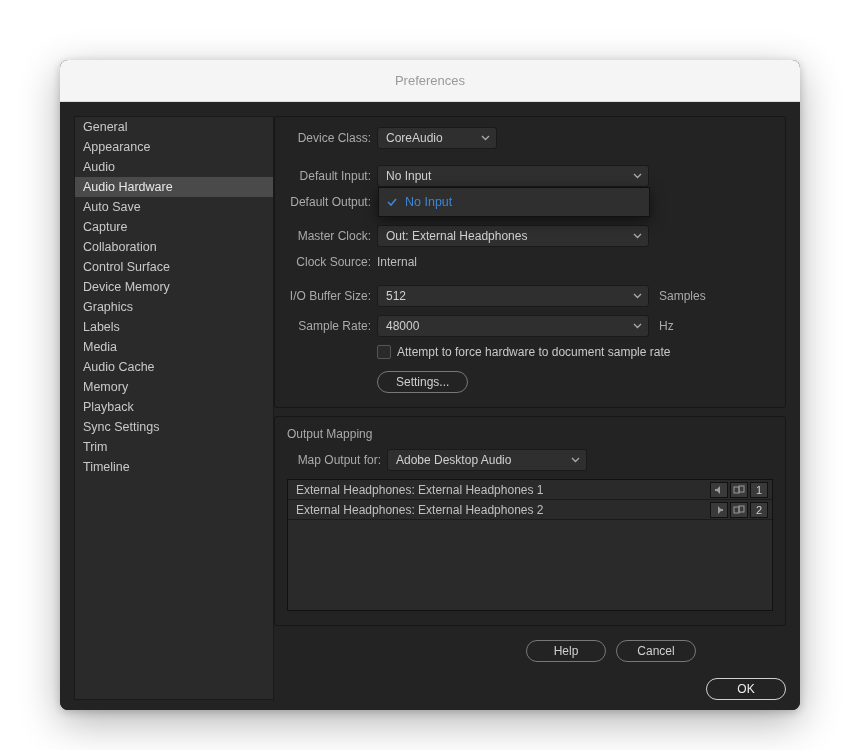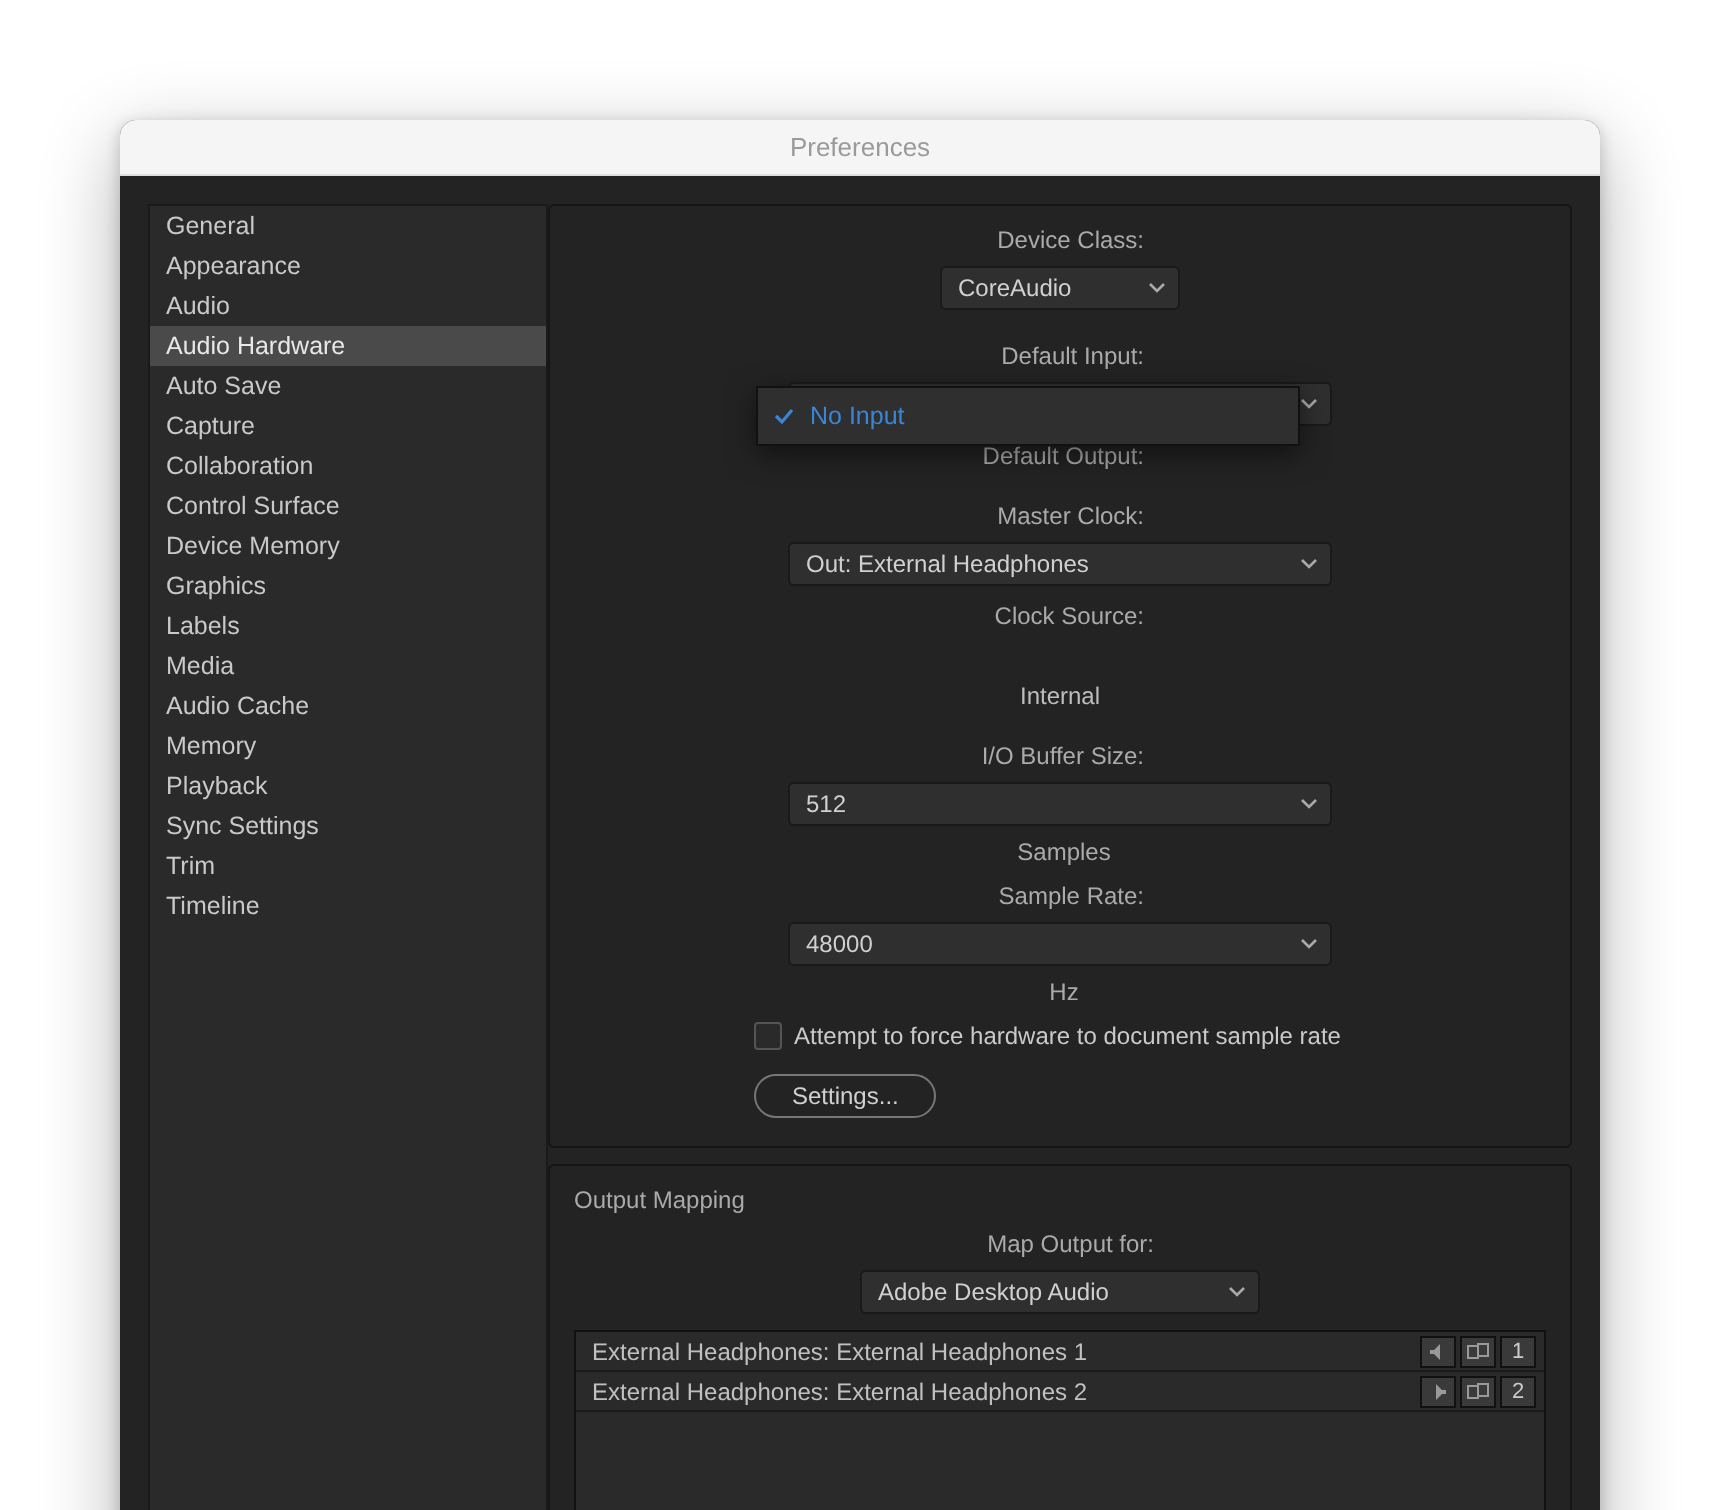--- a/index.html
+++ b/index.html
@@ -15,21 +15,21 @@
   .window {
     background: #232323;
     border-radius: 8px;
     box-shadow: 0 12px 40px rgba(0,0,0,0.3), 0 2px 8px rgba(0,0,0,0.2);
     width: 740px;
     overflow: hidden;
     color: #c9c9c9;
     font-size: 12px;
   }
   .titlebar {
-    height: 28px;
+    height: 42px;
     background: #f5f5f5;
     color: #9a9a9a;
     display: flex;
     align-items: center;
     justify-content: center;
     font-size: 13px;
     border-bottom: 1px solid #ddd;
   }
   .body {
     display: flex;
@@ -64,21 +64,20 @@
     background: #232323;
     padding: 10px 12px 14px 12px;
     position: relative;
   }
   .row {
     display: flex;
     align-items: center;
     gap: 6px;
     margin-bottom: 8px;
     position: relative;
-    flex-direction: column;
   }
   .row:last-child { margin-bottom: 0; }
   .lbl {
     width: 84px;
     text-align: right;
     color: #aaa;
     font-size: 12px;
     flex-shrink: 0;
   }
   .select {
@@ -101,21 +100,20 @@
     position: absolute;
     right: 6px;
     top: 50%;
     transform: translateY(-50%);
     pointer-events: none;
   }
   .chev svg { display: block; }
   .static-val {
     color: #bdbdbd;
     font-size: 12px;
-    margin-top: 20px;
   }
   .suffix {
     color: #aaa;
     font-size: 12px;
     margin-left: 4px;
   }
   .dropdown-menu {
     position: absolute;
     left: 91px;
     top: 22px;

